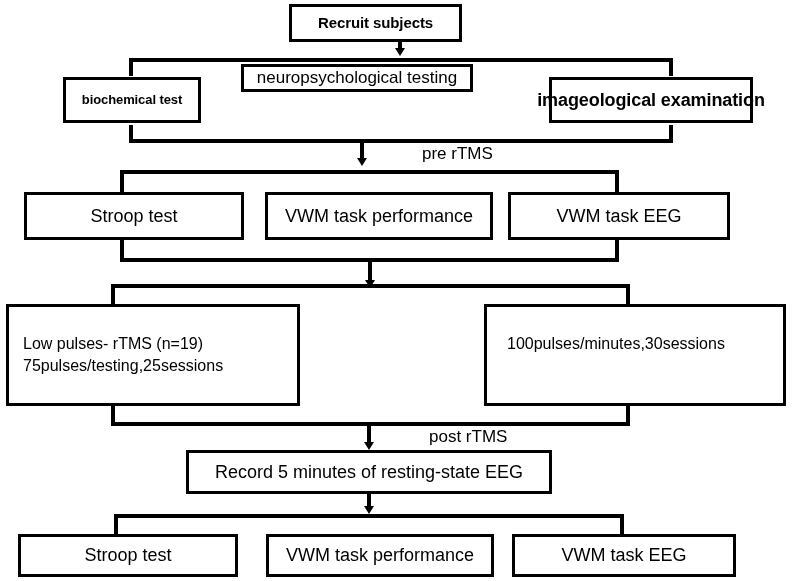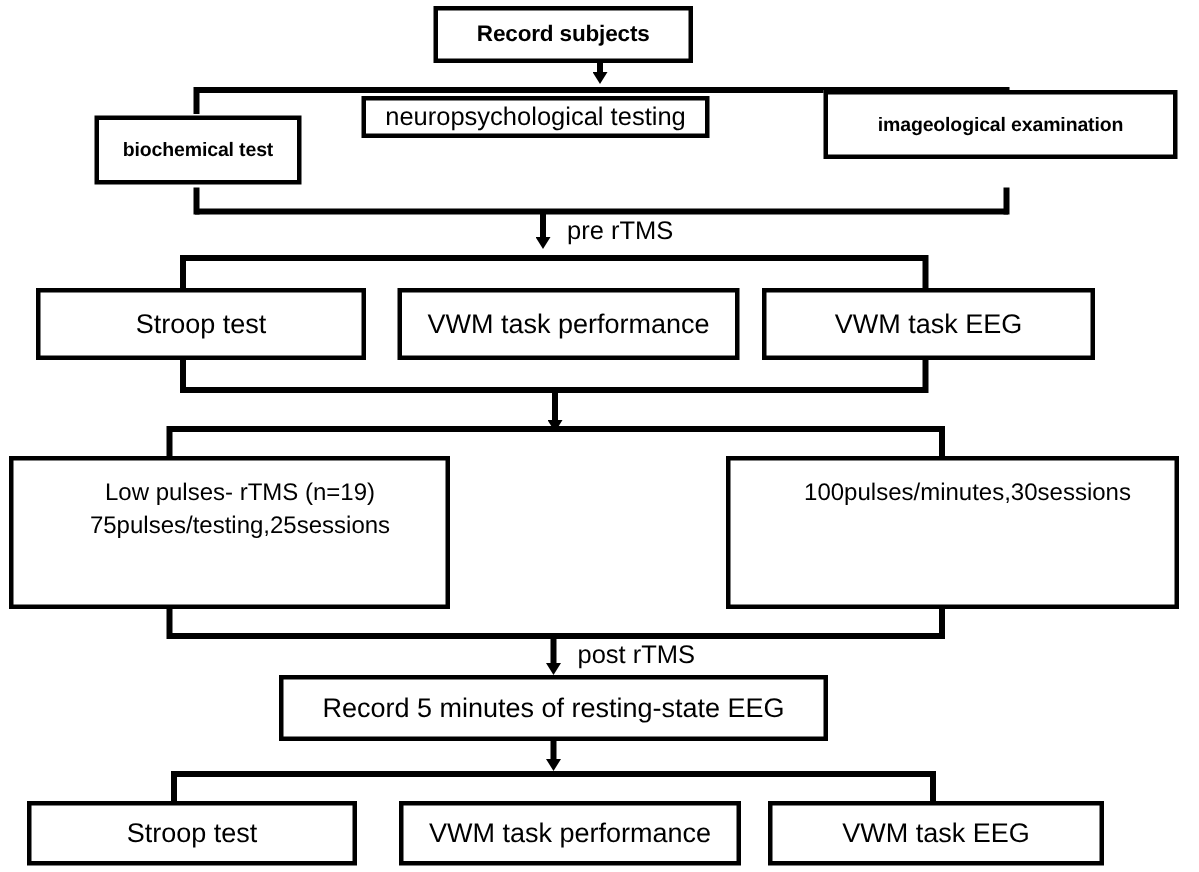--- a/index.html
+++ b/index.html
@@ -33,23 +33,22 @@
     background: #ffffff;
     display: flex;
     align-items: center;
     justify-content: center;
     color: #000000;
     line-height: 1.15;
     z-index: 2;
   }
   .node.multiline {
     display: block;
-    padding: 11px 0 0 14px;
+    padding: 26px 0 0 14px;
     justify-content: flex-start;
-    text-align: center;
   }
   .node.multiline .line {
     display: block;
     white-space: nowrap;
     line-height: 1.38;
   }
   .node .label {
     display: block;
     text-align: center;
     white-space: nowrap;
@@ -57,20 +56,21 @@
   .bold-node {
     font-weight: bold;
     letter-spacing: -0.1px;
   }
   .edge-label {
     position: absolute;
     color: #000000;
     white-space: nowrap;
     z-index: 3;
     background: transparent;
+    margin-left: 44px;
   }
 </style>
 </head>
 <body>
 
 <div id="flow">
 
   <svg class="connectors" viewBox="0 0 799 581">
     <defs>
       <marker id="arrow" markerWidth="10" markerHeight="10" refX="4" refY="5" orient="auto" markerUnits="userSpaceOnUse">
@@ -111,32 +111,32 @@
     <line x1="369" y1="424" x2="369" y2="446" stroke="#000" stroke-width="4" marker-end="url(#arrow)"></line>
 
     <line x1="369" y1="493" x2="369" y2="510" stroke="#000" stroke-width="4" marker-end="url(#arrow)"></line>
 
     <path d="M115,516 L623,516" stroke="#000" stroke-width="4" fill="none"></path>
     <path d="M116,514 L116,536" stroke="#000" stroke-width="4" fill="none"></path>
     <path d="M622,514 L622,536" stroke="#000" stroke-width="4" fill="none"></path>
   </svg>
 
   <div class="node bold-node" style="left:289px; top:4px; width:173px; height:38px; font-size:15px;">
-    <span class="label">Record subjects</span>
+    <span class="label">Recruit subjects</span>
   </div>
 
   <div class="node bold-node" style="left:63px; top:77px; width:138px; height:46px; font-size:13px;">
     <span class="label">biochemical test</span>
   </div>
 
   <div class="node" style="left:241px; top:64px; width:232px; height:28px; font-size:17px;">
     <span class="label">neuropsychological testing</span>
   </div>
 
-  <div class="node bold-node" style="left:549px; top:60px; width:236px; height:46px; font-size:13px;">
+  <div class="node bold-node" style="left:549px; top:77px; width:204px; height:46px; font-size:18px;">
     <span class="label">imageological examination</span>
   </div>
 
   <div class="edge-label" style="left:378px; top:144px; font-size:17px;">pre rTMS</div>
 
   <div class="node" style="left:24px; top:192px; width:220px; height:48px; font-size:18px;">
     <span class="label">Stroop test</span>
   </div>
 
   <div class="node" style="left:265px; top:192px; width:228px; height:48px; font-size:18px;">

